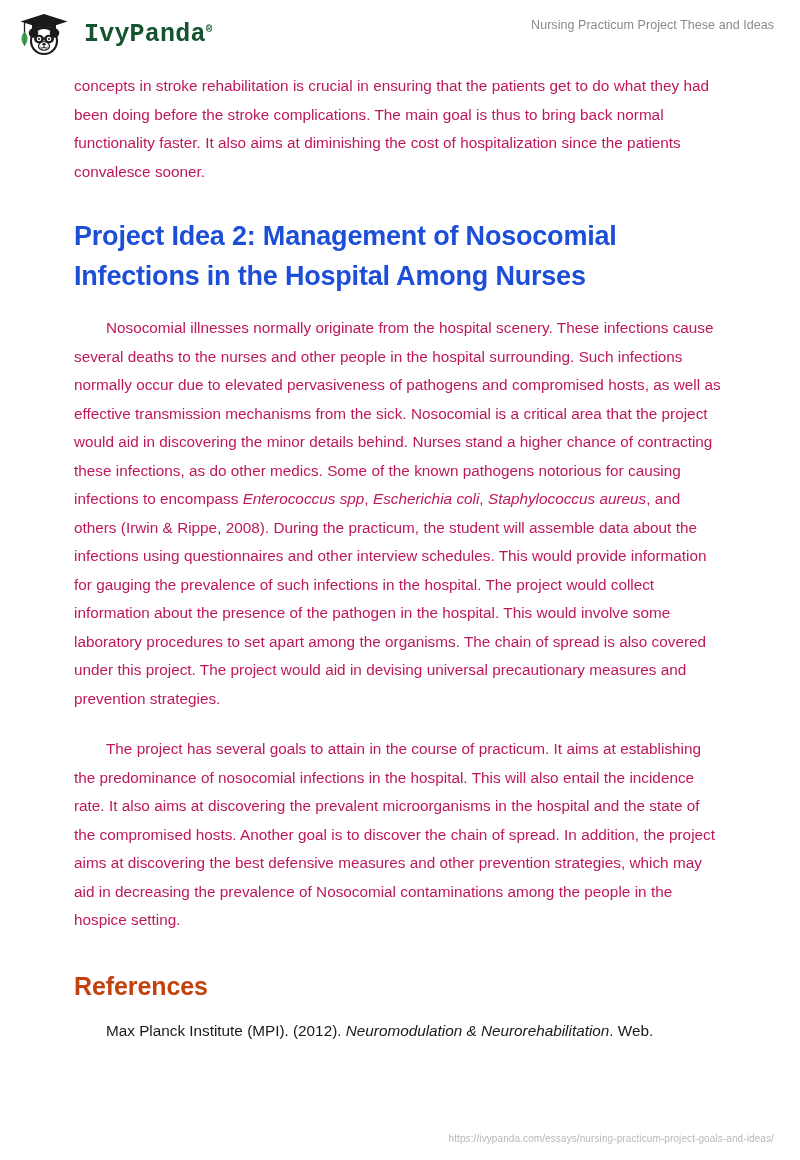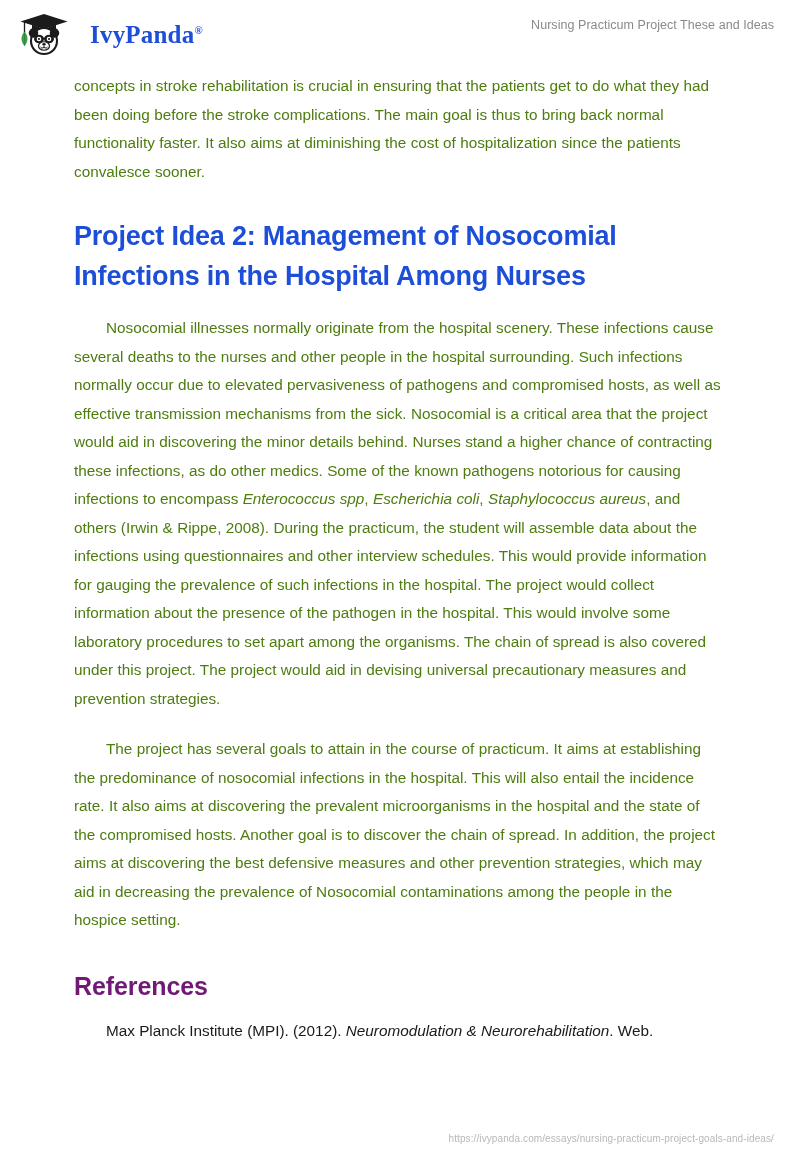--- a/index.html
+++ b/index.html
@@ -40,26 +40,26 @@
     align-items: center;
     height: 44px;
   }
   .brand-logo {
     width: 52px;
     height: 46px;
     display: block;
     flex: 0 0 auto;
   }
   .brand-name {
-    font-family: Liberation Serif, serif;
+    font-family: Liberation Mono, monospace;
     font-weight: bold;
     font-size: 25px;
     letter-spacing: 0.2px;
-    color: #1d4ed8;
-    margin-left: 20px;
+    color: #14532d;
+    margin-left: 14px;
     line-height: 1;
     white-space: nowrap;
   }
   .brand-name .reg {
     font-size: 11px;
     vertical-align: super;
     font-weight: bold;
   }
 
   .header-title {
@@ -76,21 +76,21 @@
   .content {
     position: absolute;
     left: 74px;
     top: 72px;
     width: 650px;
   }
 
   p.body-text {
     font-size: 15.3px;
     line-height: 28.5px;
-    color: #4d7c0f;
+    color: #be185d;
     margin: 0 0 0 0;
     text-align: left;
     word-spacing: 0.1px;
   }
   p.body-text.indent {
     text-indent: 32px;
   }
   p.spaced {
     margin-top: 22px;
   }
@@ -101,21 +101,21 @@
     font-weight: bold;
     color: #1d4ed8;
     margin: 30px 0 18px 0;
     letter-spacing: -0.2px;
   }
 
   h2.references-heading {
     font-size: 25px;
     line-height: 34px;
     font-weight: bold;
-    color: #701a75;
+    color: #c2410c;
     margin: 34px 0 14px 0;
     letter-spacing: -0.1px;
   }
 
   p.reference-entry {
     font-size: 15.3px;
     line-height: 28.5px;
     color: #1a1a1a;
     margin: 0 0 14px 0;
     text-indent: 32px;

